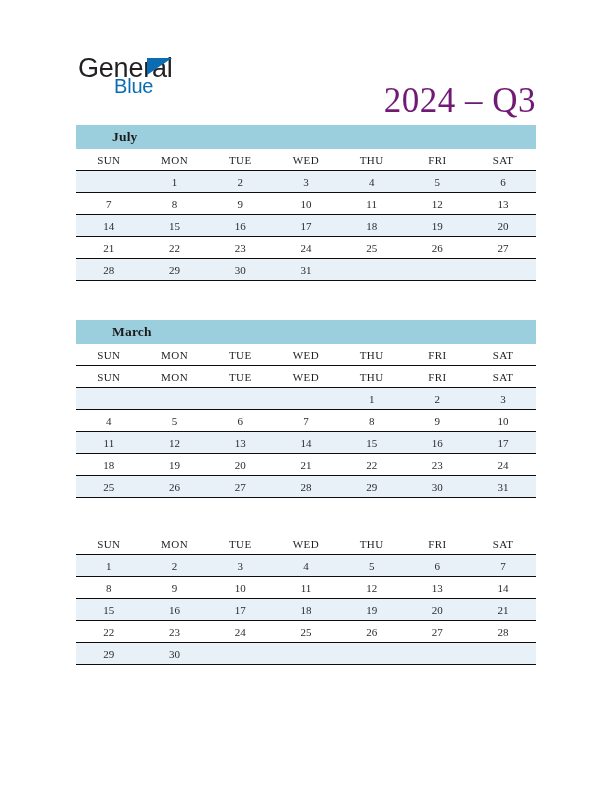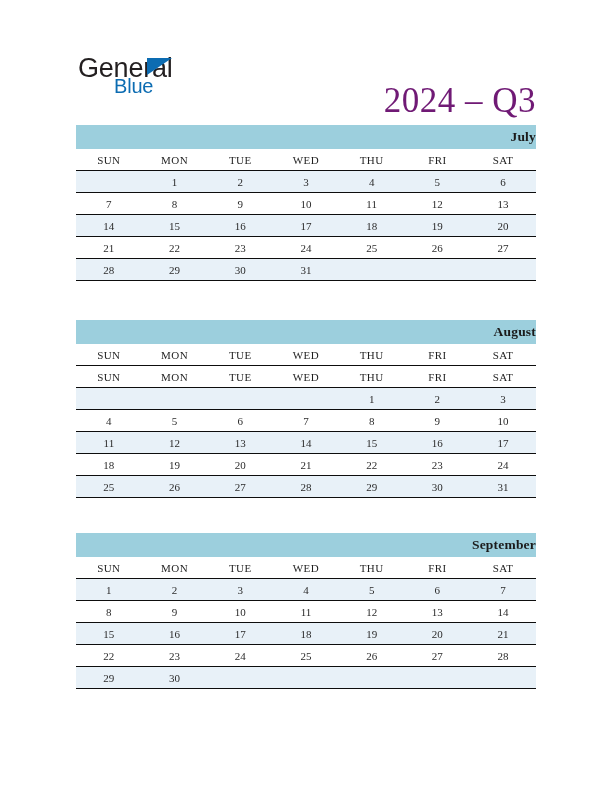--- a/index.html
+++ b/index.html
@@ -87,26 +87,27 @@
     width: 460px;
   }
   #month-0 { top: 125px; }
   #month-1 { top: 320px; }
   #month-2 { top: 533px; }
 
   .month-banner {
     height: 24px;
     line-height: 24px;
     background: #9ccfdd;
-    text-align: right;
+    text-align: left;
     font-family: "Liberation Serif", serif;
     font-weight: bold;
     font-size: 13.5px;
     color: #1b1b1b;
     letter-spacing: 0.2px;
+    padding-left: 36px;
   }
 
   table.cal {
     width: 460px;
     border-collapse: collapse;
     table-layout: fixed;
   }
 
   table.cal th,
   table.cal td {
@@ -214,21 +215,21 @@
           <td>31</td>
           <td></td>
           <td></td>
           <td></td>
         </tr>
       </tbody>
     </table>
   </div>
 
   <div class="month-block" id="month-1">
-    <div class="month-banner">August</div>
+    <div class="month-banner">March</div>
     <table class="cal">
       <thead>
         <tr>
           <th>SUN</th>
           <th>MON</th>
           <th>TUE</th>
           <th>WED</th>
           <th>THU</th>
           <th>FRI</th>
           <th>SAT</th>
@@ -287,21 +288,20 @@
           <td>28</td>
           <td>29</td>
           <td>30</td>
           <td>31</td>
         </tr>
       </tbody>
     </table>
   </div>
 
   <div class="month-block" id="month-2">
-    <div class="month-banner">September</div>
     <table class="cal">
       <thead>
         <tr>
           <th>SUN</th>
           <th>MON</th>
           <th>TUE</th>
           <th>WED</th>
           <th>THU</th>
           <th>FRI</th>
           <th>SAT</th>

